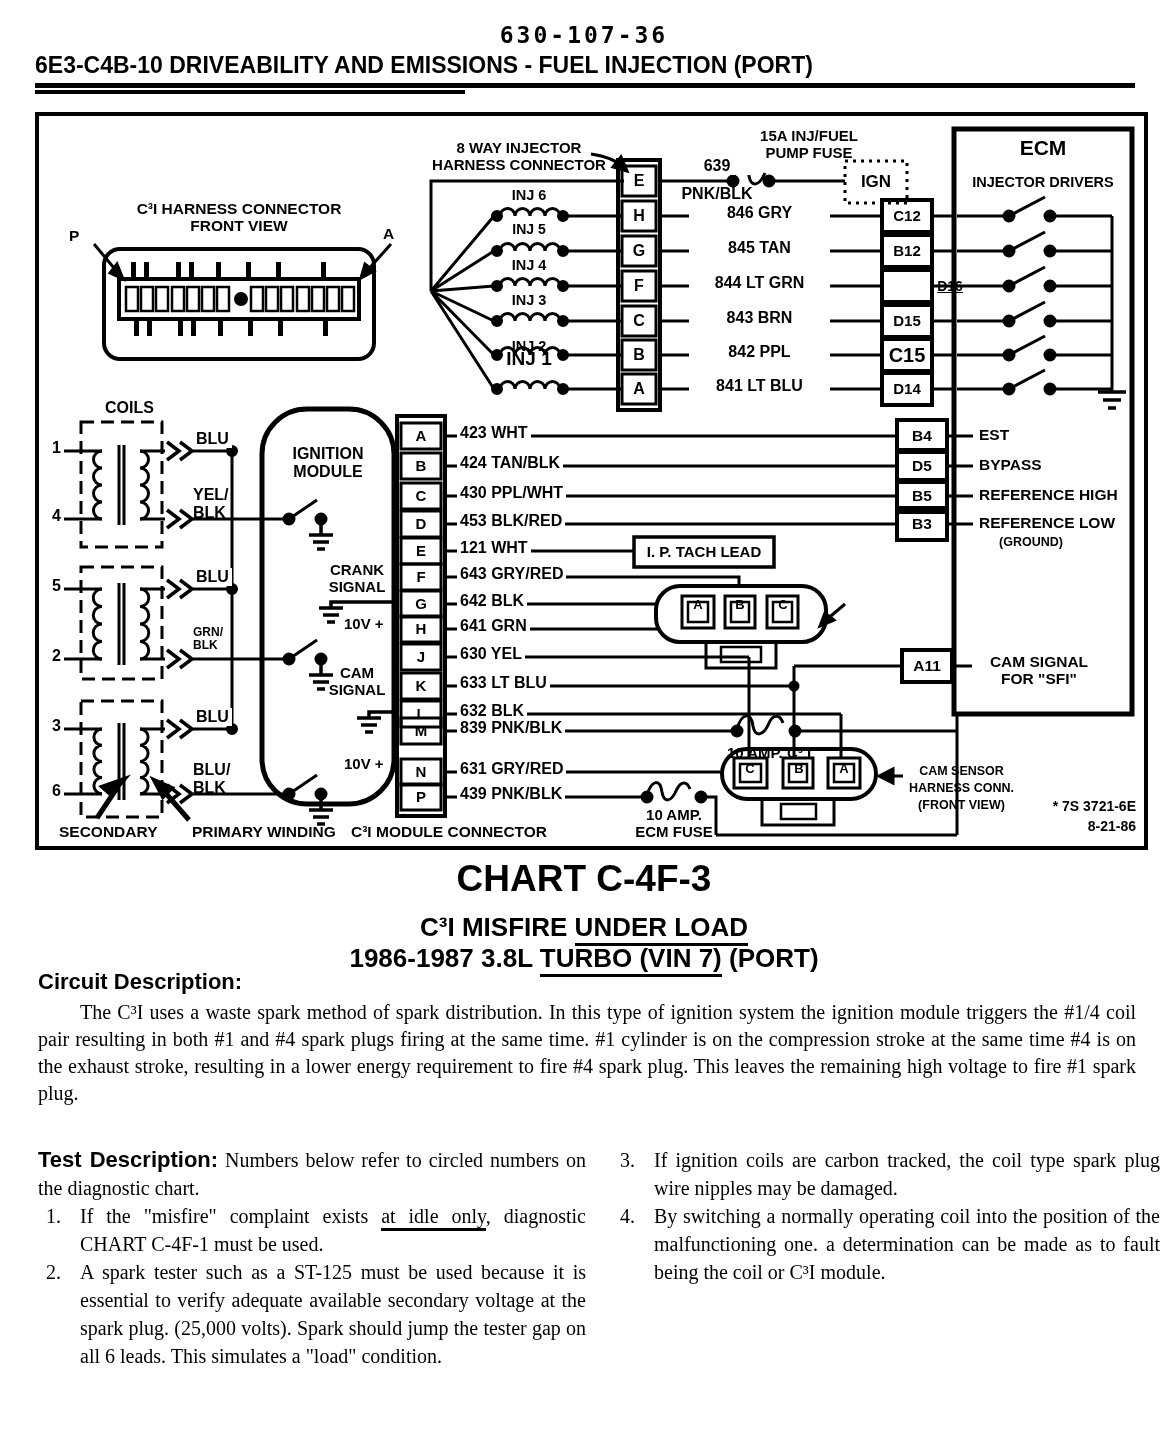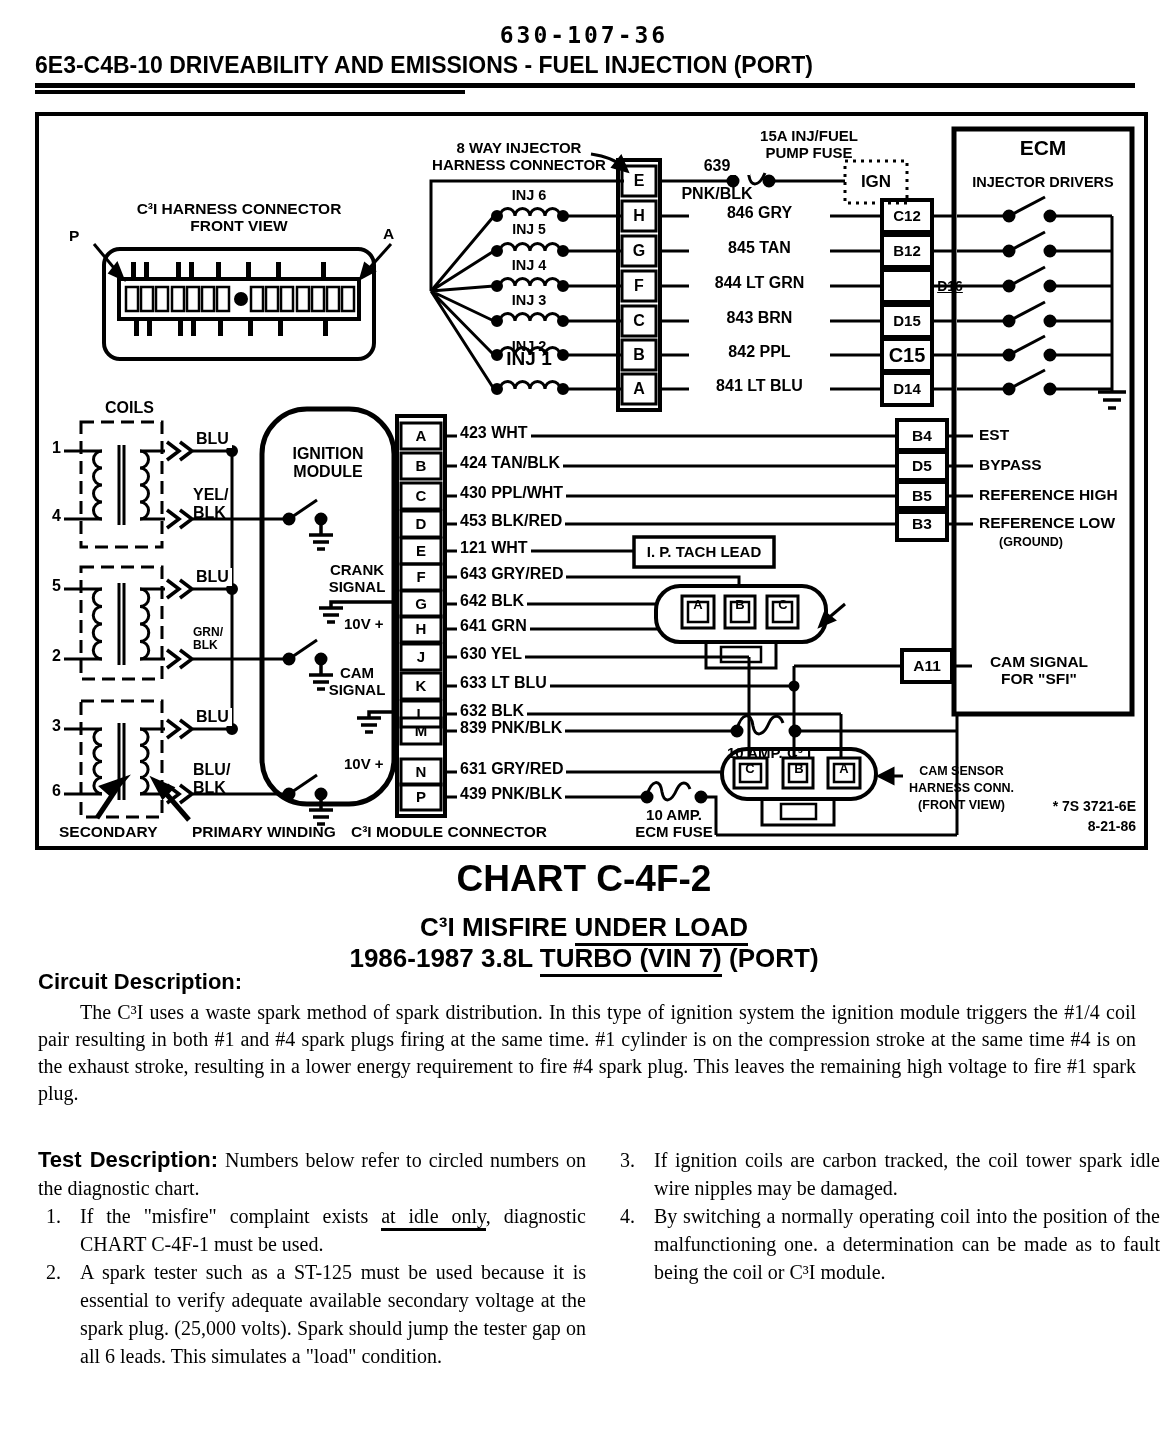--- a/index.html
+++ b/index.html
@@ -535,21 +535,21 @@
   <div>* 7S 3721-6E</div>
       <div>8-21-86</div>
 </div>
 
 <div class="L" style="left:20px;top:707px;font-size:15.5px;">SECONDARY</div>
 <div class="L" style="left:153px;top:707px;font-size:15.5px;" title="PRIMARY WINDING"></div>
 <div class="L" style="left:153px;top:707px;font-size:15.5px;">PRIMARY WINDING</div>
 <div class="L" style="left:312px;top:707px;font-size:15.5px;">C³I MODULE CONNECTOR</div>
 </div>
 
-<div class="chart-title">CHART C-4F-2</div>
+<div class="chart-title">CHART C-4F-3</div>
 <div class="sub1"><span>C³I MISFIRE </span><span class="u">UNDER LOAD</span></div>
 <div class="sub2"><span>1986-1987  3.8L </span><span class="u">TURBO  (VIN 7)</span><span> (PORT)</span></div>
 
 <div class="abs sec-h" style="left:38px;top:969px;">Circuit Description:</div>
 <div class="body-par serif">The C³I uses a waste spark method of spark distribution.  In this type of ignition system the ignition module triggers the #1/4 coil pair resulting in both #1 and #4 spark plugs firing at the same time.  #1 cylinder is on the compression stroke at the same time #4 is on the exhaust stroke, resulting in a lower energy requirement to fire #4 spark plug.  This leaves the remaining high voltage to fire #1 spark plug.</div>
 
 <div class="col col-l serif">
   <div>
     <span class="ih">Test Description:</span><span>  Numbers below refer to circled numbers on the diagnostic chart.</span>
   </div>
@@ -558,19 +558,19 @@
     <span><span>If the "misfire" complaint exists </span><span class="u">at idle only</span><span>, diagnostic CHART C-4F-1 must be used.</span></span>
   </div>
   <div class="li">
     <span class="num">2.</span>
     <span>A spark tester such as a ST-125 must be used because it is essential to verify adequate available secondary voltage at the spark plug. (25,000 volts).  Spark should jump the tester gap on all 6 leads.  This simulates a "load" condition.</span>
   </div>
 </div>
 <div class="col col-r serif">
   <div class="li">
     <span class="num">3.</span>
-    <span>If ignition coils are carbon tracked, the coil tower spark idle wire nipples may be damaged.</span>
+    <span>If ignition coils are carbon tracked, the coil type spark plug wire nipples may be damaged.</span>
   </div>
   <div class="li">
     <span class="num">4.</span>
     <span>By switching a normally operating coil into the position of the malfunctioning one. a determination can be made as to fault being the coil or C³I module.</span>
   </div>
 </div>
 
 </body></html>

